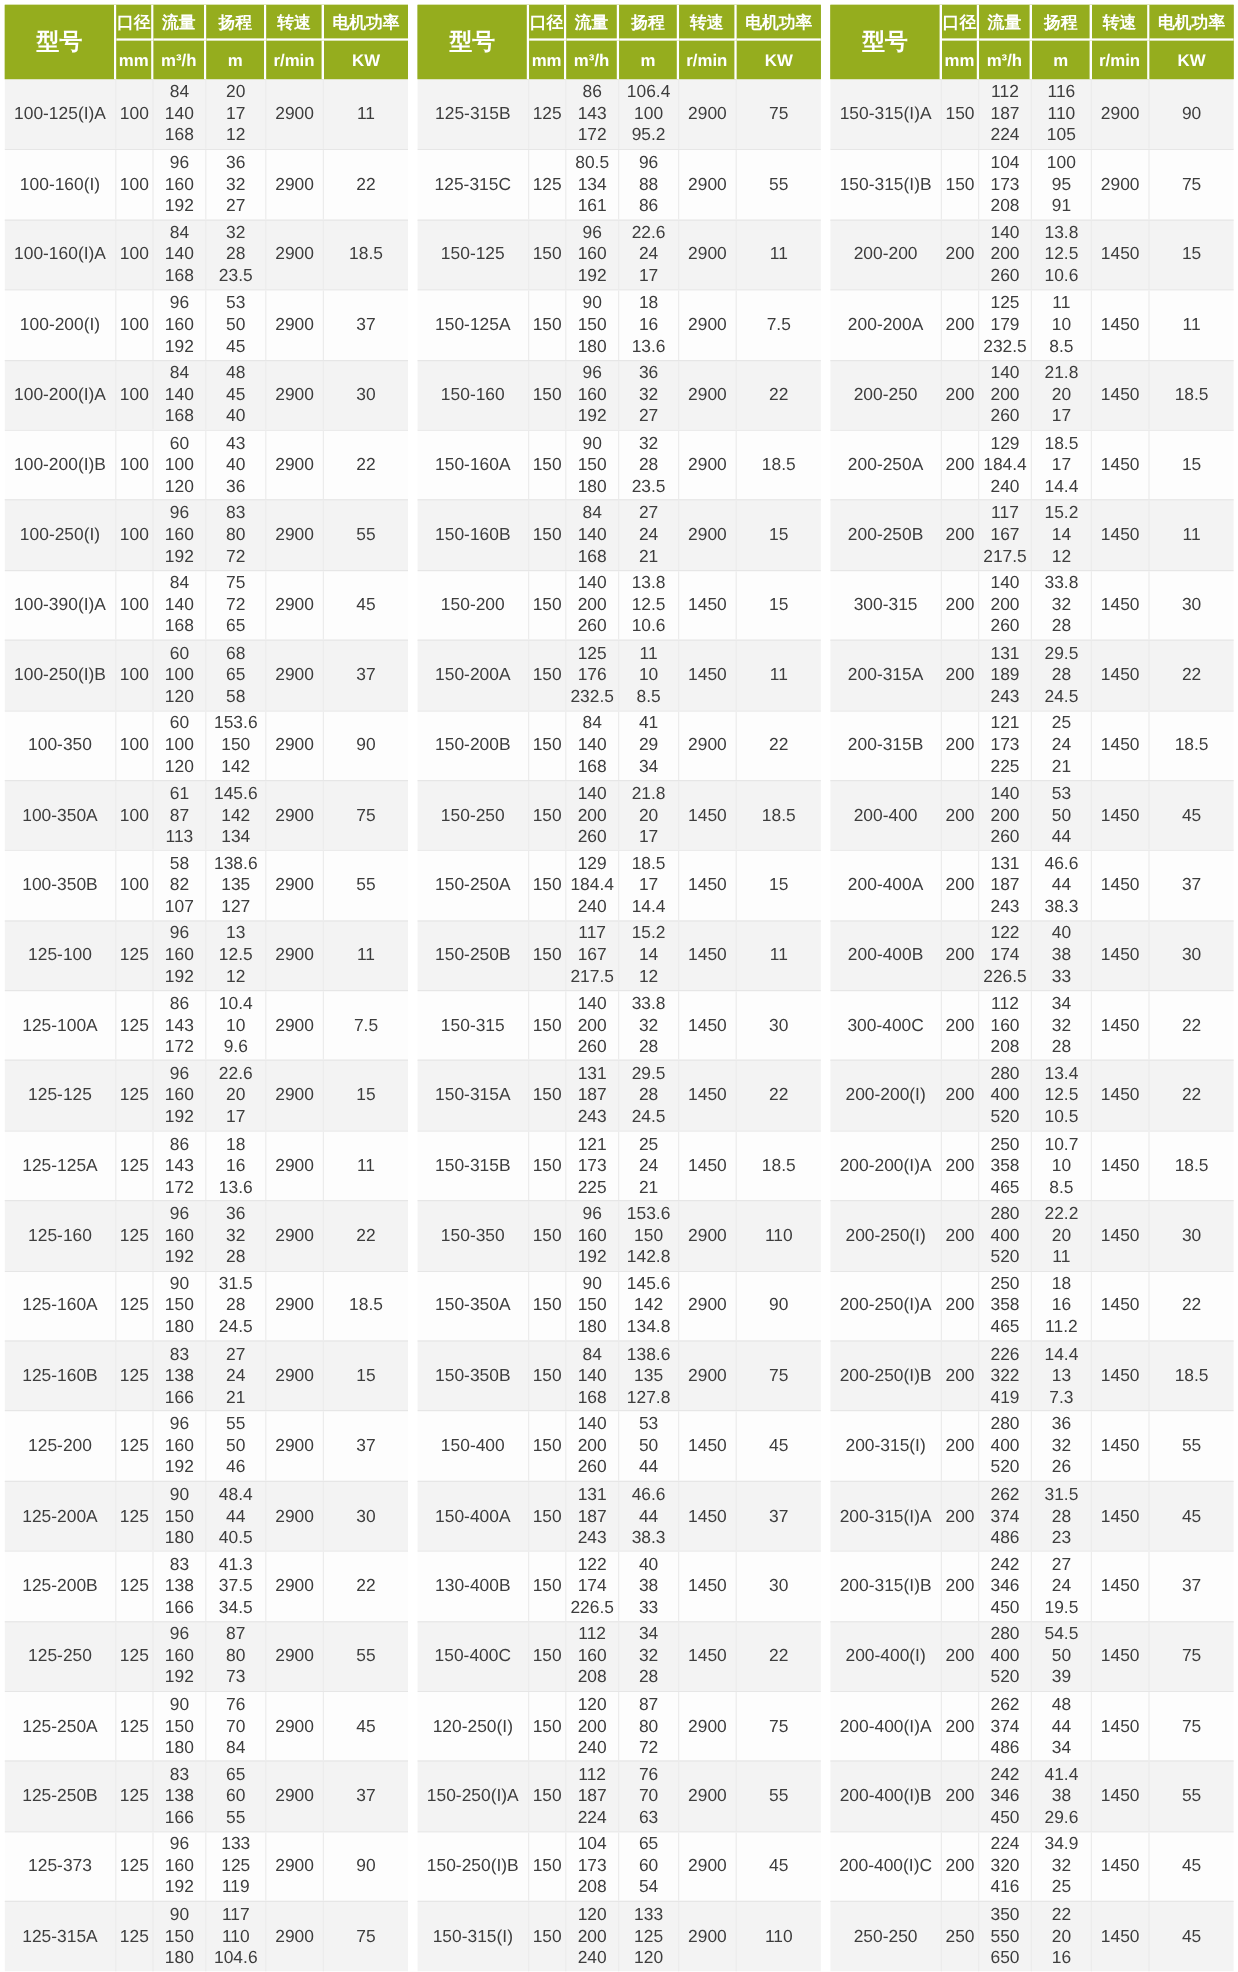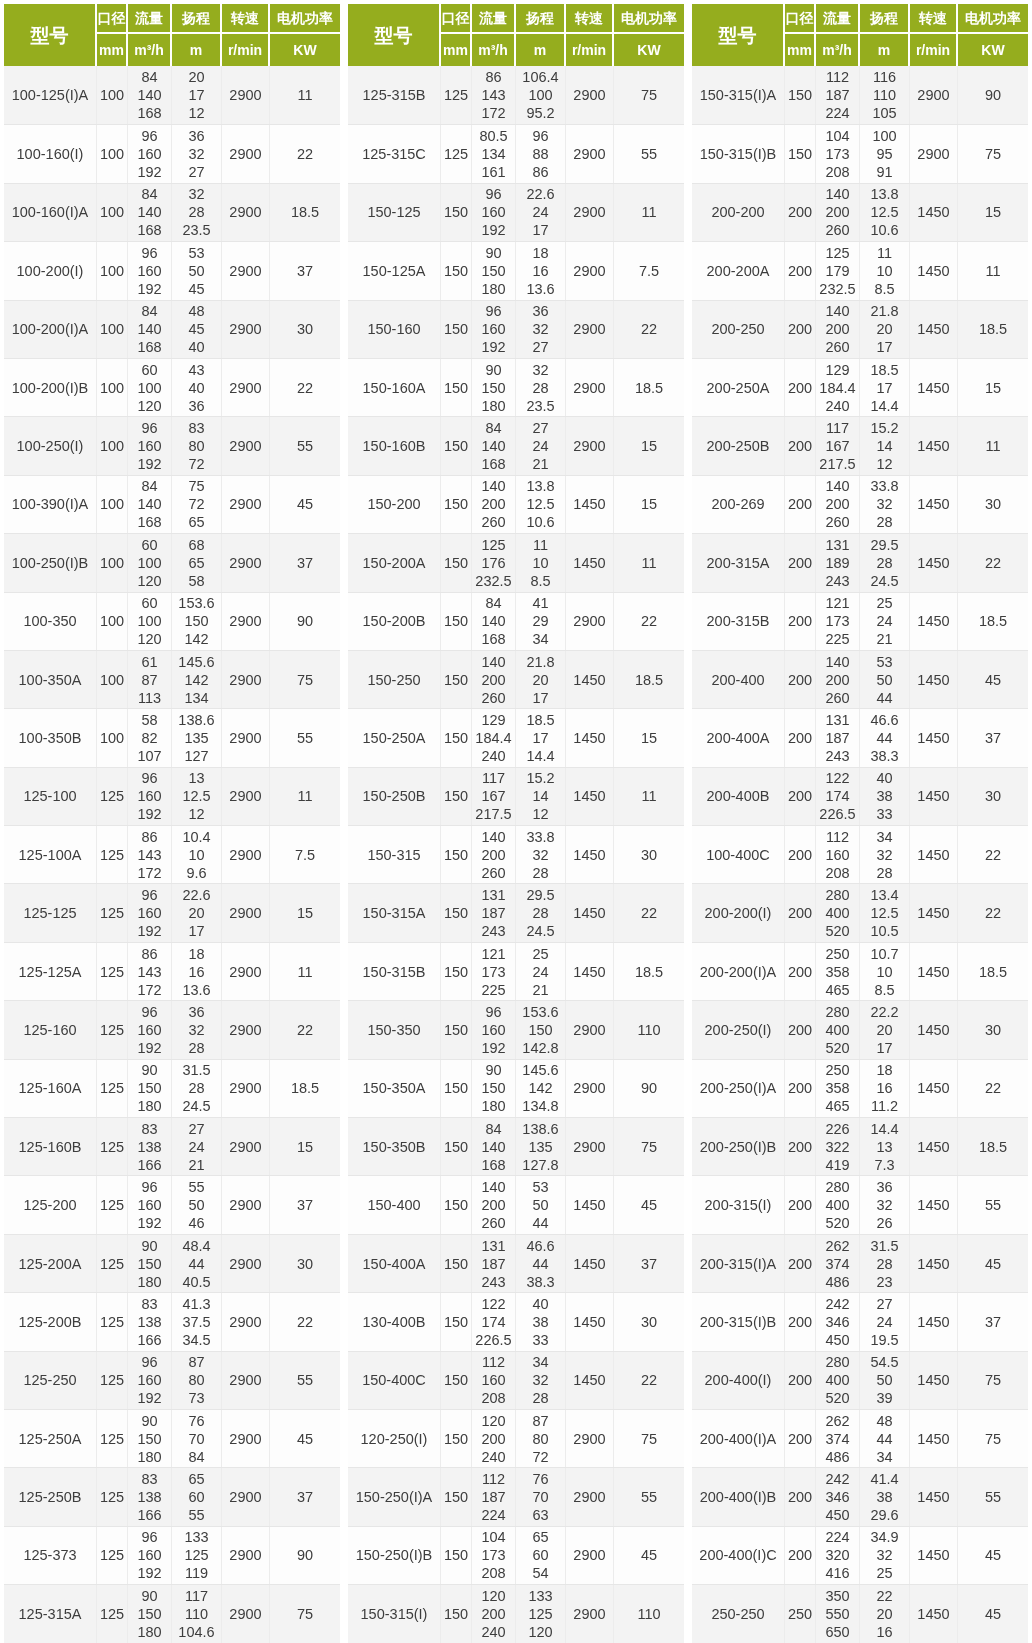--- a/index.html
+++ b/index.html
@@ -910,21 +910,21 @@
 167
 217.5</div>
           <div class="td">15.2
 14
 12</div>
           <div class="td">1450</div>
           <div class="td last">11</div>
         </div>
 
         <div class="trow even">
-          <div class="td">200-269</div>
+          <div class="td">300-315</div>
           <div class="td">200</div>
           <div class="td">140
 200
 260</div>
           <div class="td">33.8
 32
 28</div>
           <div class="td">1450</div>
           <div class="td last">30</div>
         </div>
@@ -988,21 +988,21 @@
 174
 226.5</div>
           <div class="td">40
 38
 33</div>
           <div class="td">1450</div>
           <div class="td last">30</div>
         </div>
 
         <div class="trow even">
-          <div class="td">100-400C</div>
+          <div class="td">300-400C</div>
           <div class="td">200</div>
           <div class="td">112
 160
 208</div>
           <div class="td">34
 32
 28</div>
           <div class="td">1450</div>
           <div class="td last">22</div>
         </div>
@@ -1034,21 +1034,21 @@
         </div>
 
         <div class="trow odd">
           <div class="td">200-250(I)</div>
           <div class="td">200</div>
           <div class="td">280
 400
 520</div>
           <div class="td">22.2
 20
-17</div>
+11</div>
           <div class="td">1450</div>
           <div class="td last">30</div>
         </div>
 
         <div class="trow even">
           <div class="td">200-250(I)A</div>
           <div class="td">200</div>
           <div class="td">250
 358
 465</div>

